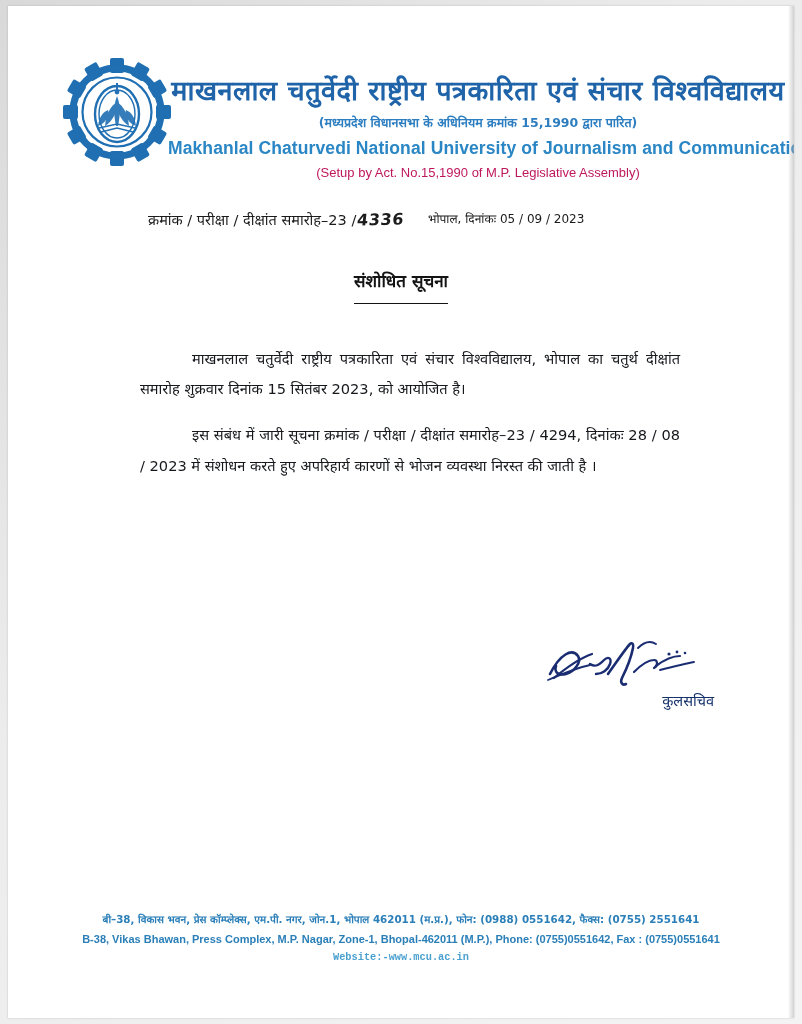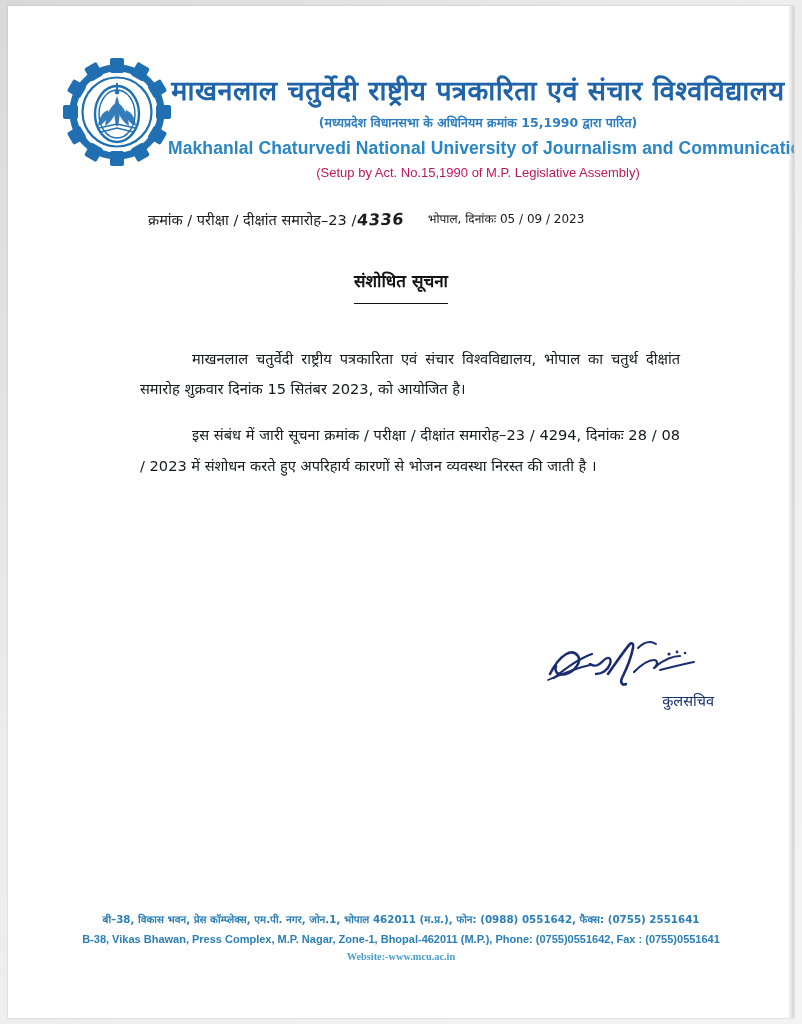--- a/index.html
+++ b/index.html
@@ -215,21 +215,21 @@
     font-family: "Liberation Sans", sans-serif;
     font-size: 11px;
     font-weight: 700;
     color: #2b7fb8;
     white-space: nowrap;
     filter: blur(0.28px);
     line-height: 1.55;
     margin-top: 3px;
   }
   .foot-web {
-    font-family: Liberation Serif, serif;
+    font-family: Liberation Mono, monospace;
     font-size: 10.3px;
     font-weight: 700;
     color: #4aa0cf;
     filter: blur(0.3px);
     margin-top: 3px;
   }
 </style>
 </head>
 <body>
 

